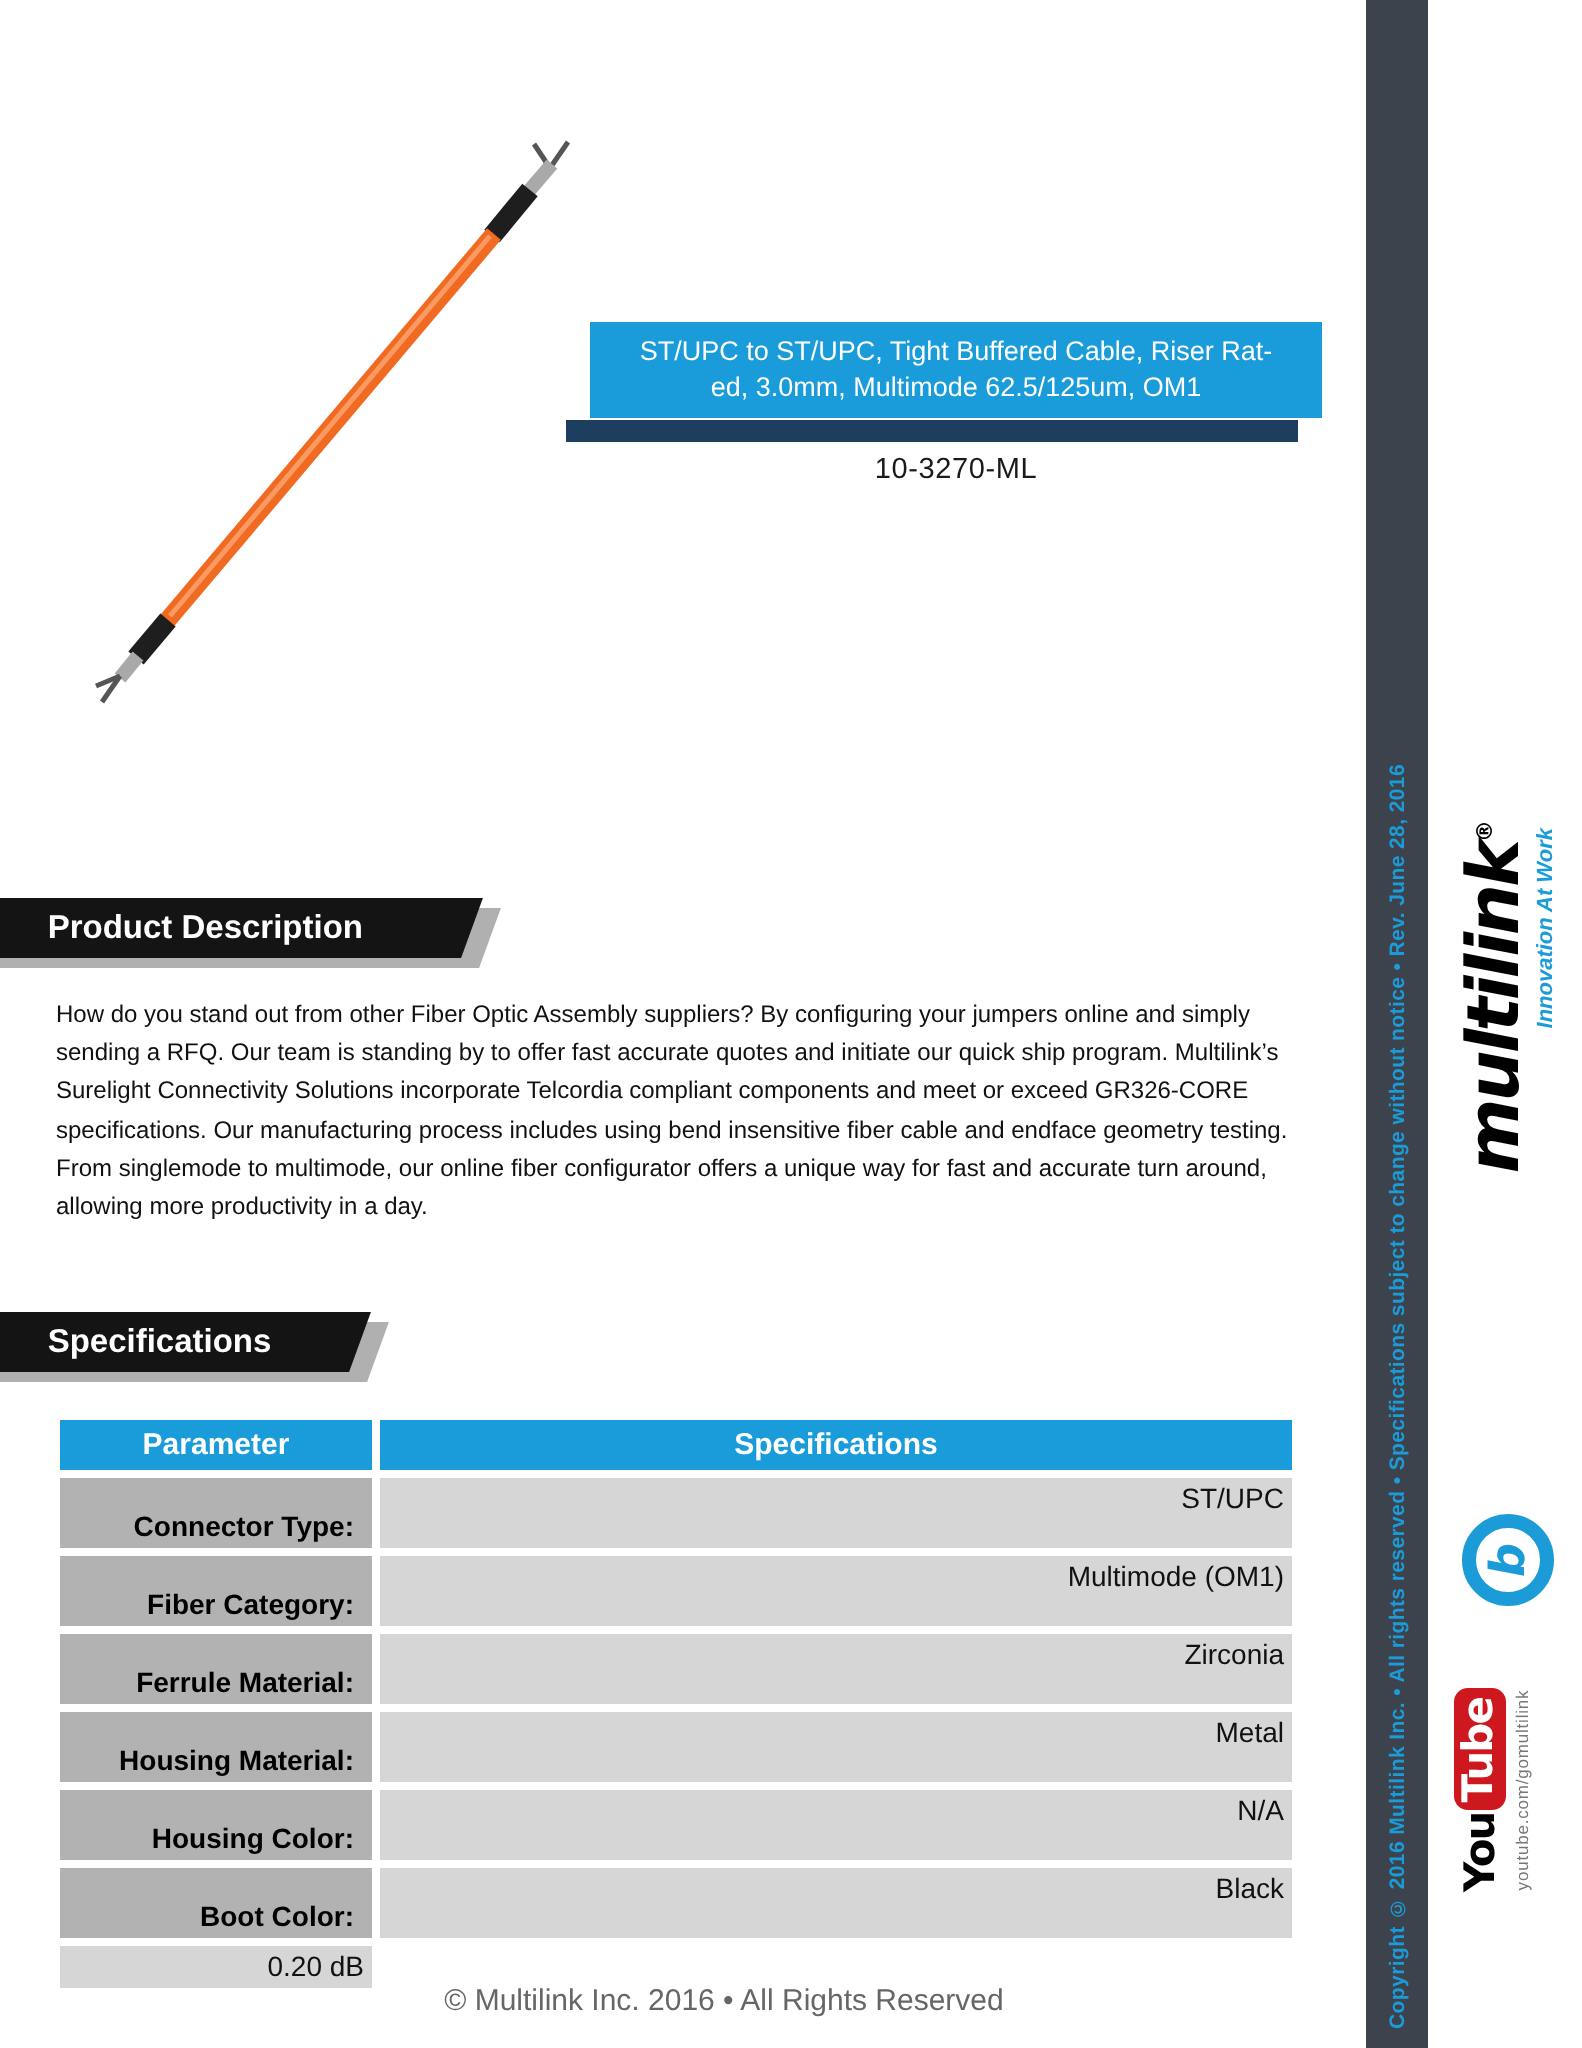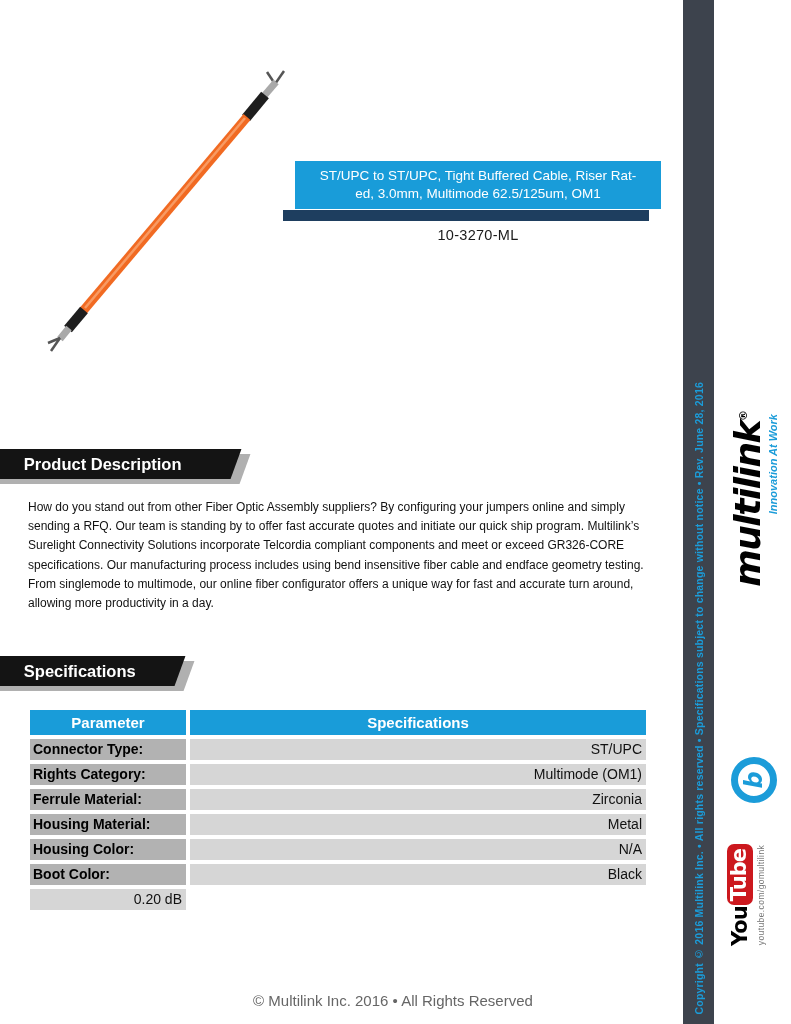--- a/index.html
+++ b/index.html
@@ -63,31 +63,31 @@
     display:grid;grid-template-columns:156px 1fr;gap:4px;
     background:#fff;
     border-radius:10px;
   }
   .spec-table .th{
     background:#199cd9;color:#fff;font-weight:bold;font-size:15px;
     text-align:center;padding:4px 2px;
   }
   .spec-table .param{
     background:#b2b2b2;color:#000;font-weight:bold;font-size:14px;
-    line-height:17px;text-align:left;padding:2px 9px 2px 3px;
+    line-height:17px;text-align:right;padding:16px 9px 2px 3px;
   }
   .spec-table .value{
     background:#d6d6d6;color:#111;font-size:14px;
     line-height:17px;text-align:right;padding:2px 4px;
   }
 
   
   .footer{
     position:absolute;left:0;top:992px;width:724px;
-    text-align:center;color:#666;font-size:15px;margin-left:31px;
+    text-align:center;color:#666;font-size:15px;
   }
 
   
   .side-strip{
     position:absolute;left:683px;top:0;width:31px;height:1024px;
     background:#3d434d;
   }
   .side-copy{
     position:absolute;bottom:10px;left:50%;
     transform:translateX(-50%) rotate(180deg);
@@ -182,21 +182,21 @@
     </div>
   </div>
 
   <div class="spec-table">
     <div class="th">Parameter</div>
     <div class="th">Specifications</div>
 
     <div class="param">Connector Type:</div>
     <div class="value">ST/UPC</div>
 
-    <div class="param">Rights Category:</div>
+    <div class="param">Fiber Category:</div>
     <div class="value">Multimode (OM1)</div>
 
     <div class="param">Ferrule Material:</div>
     <div class="value">Zirconia</div>
 
     <div class="param">Housing Material:</div>
     <div class="value">Metal</div>
 
     <div class="param">Housing Color:</div>
     <div class="value">N/A</div>

